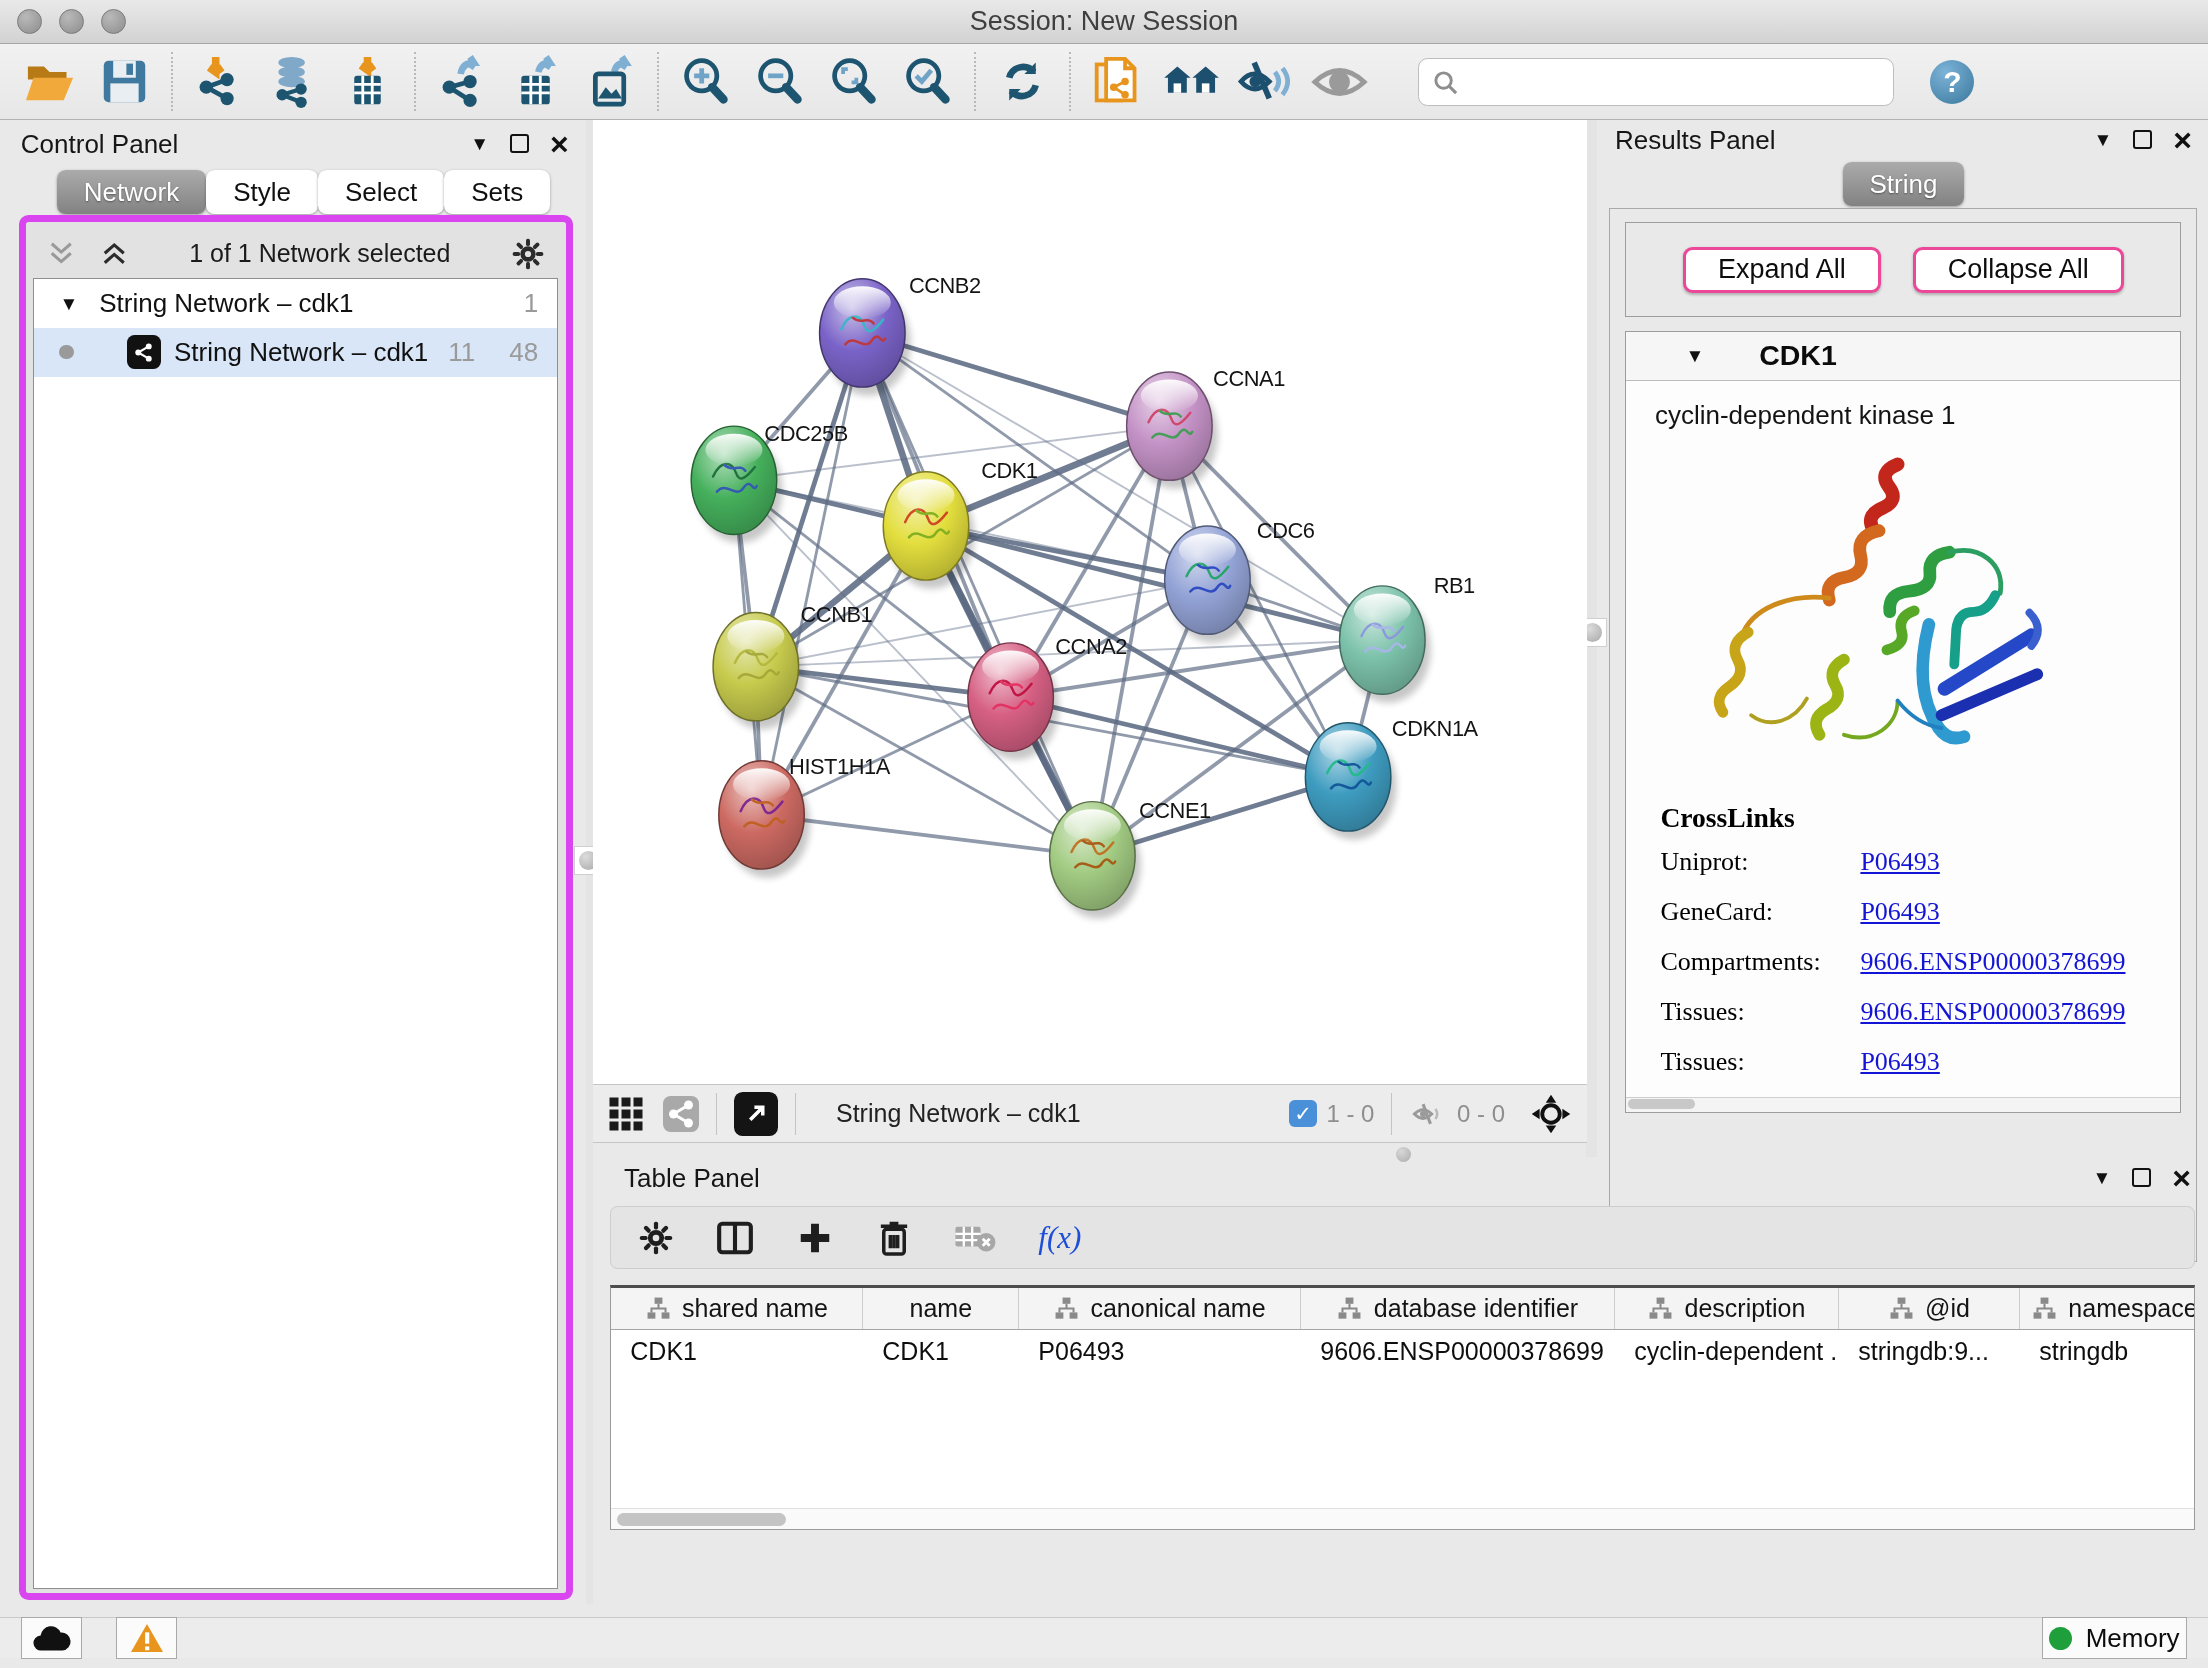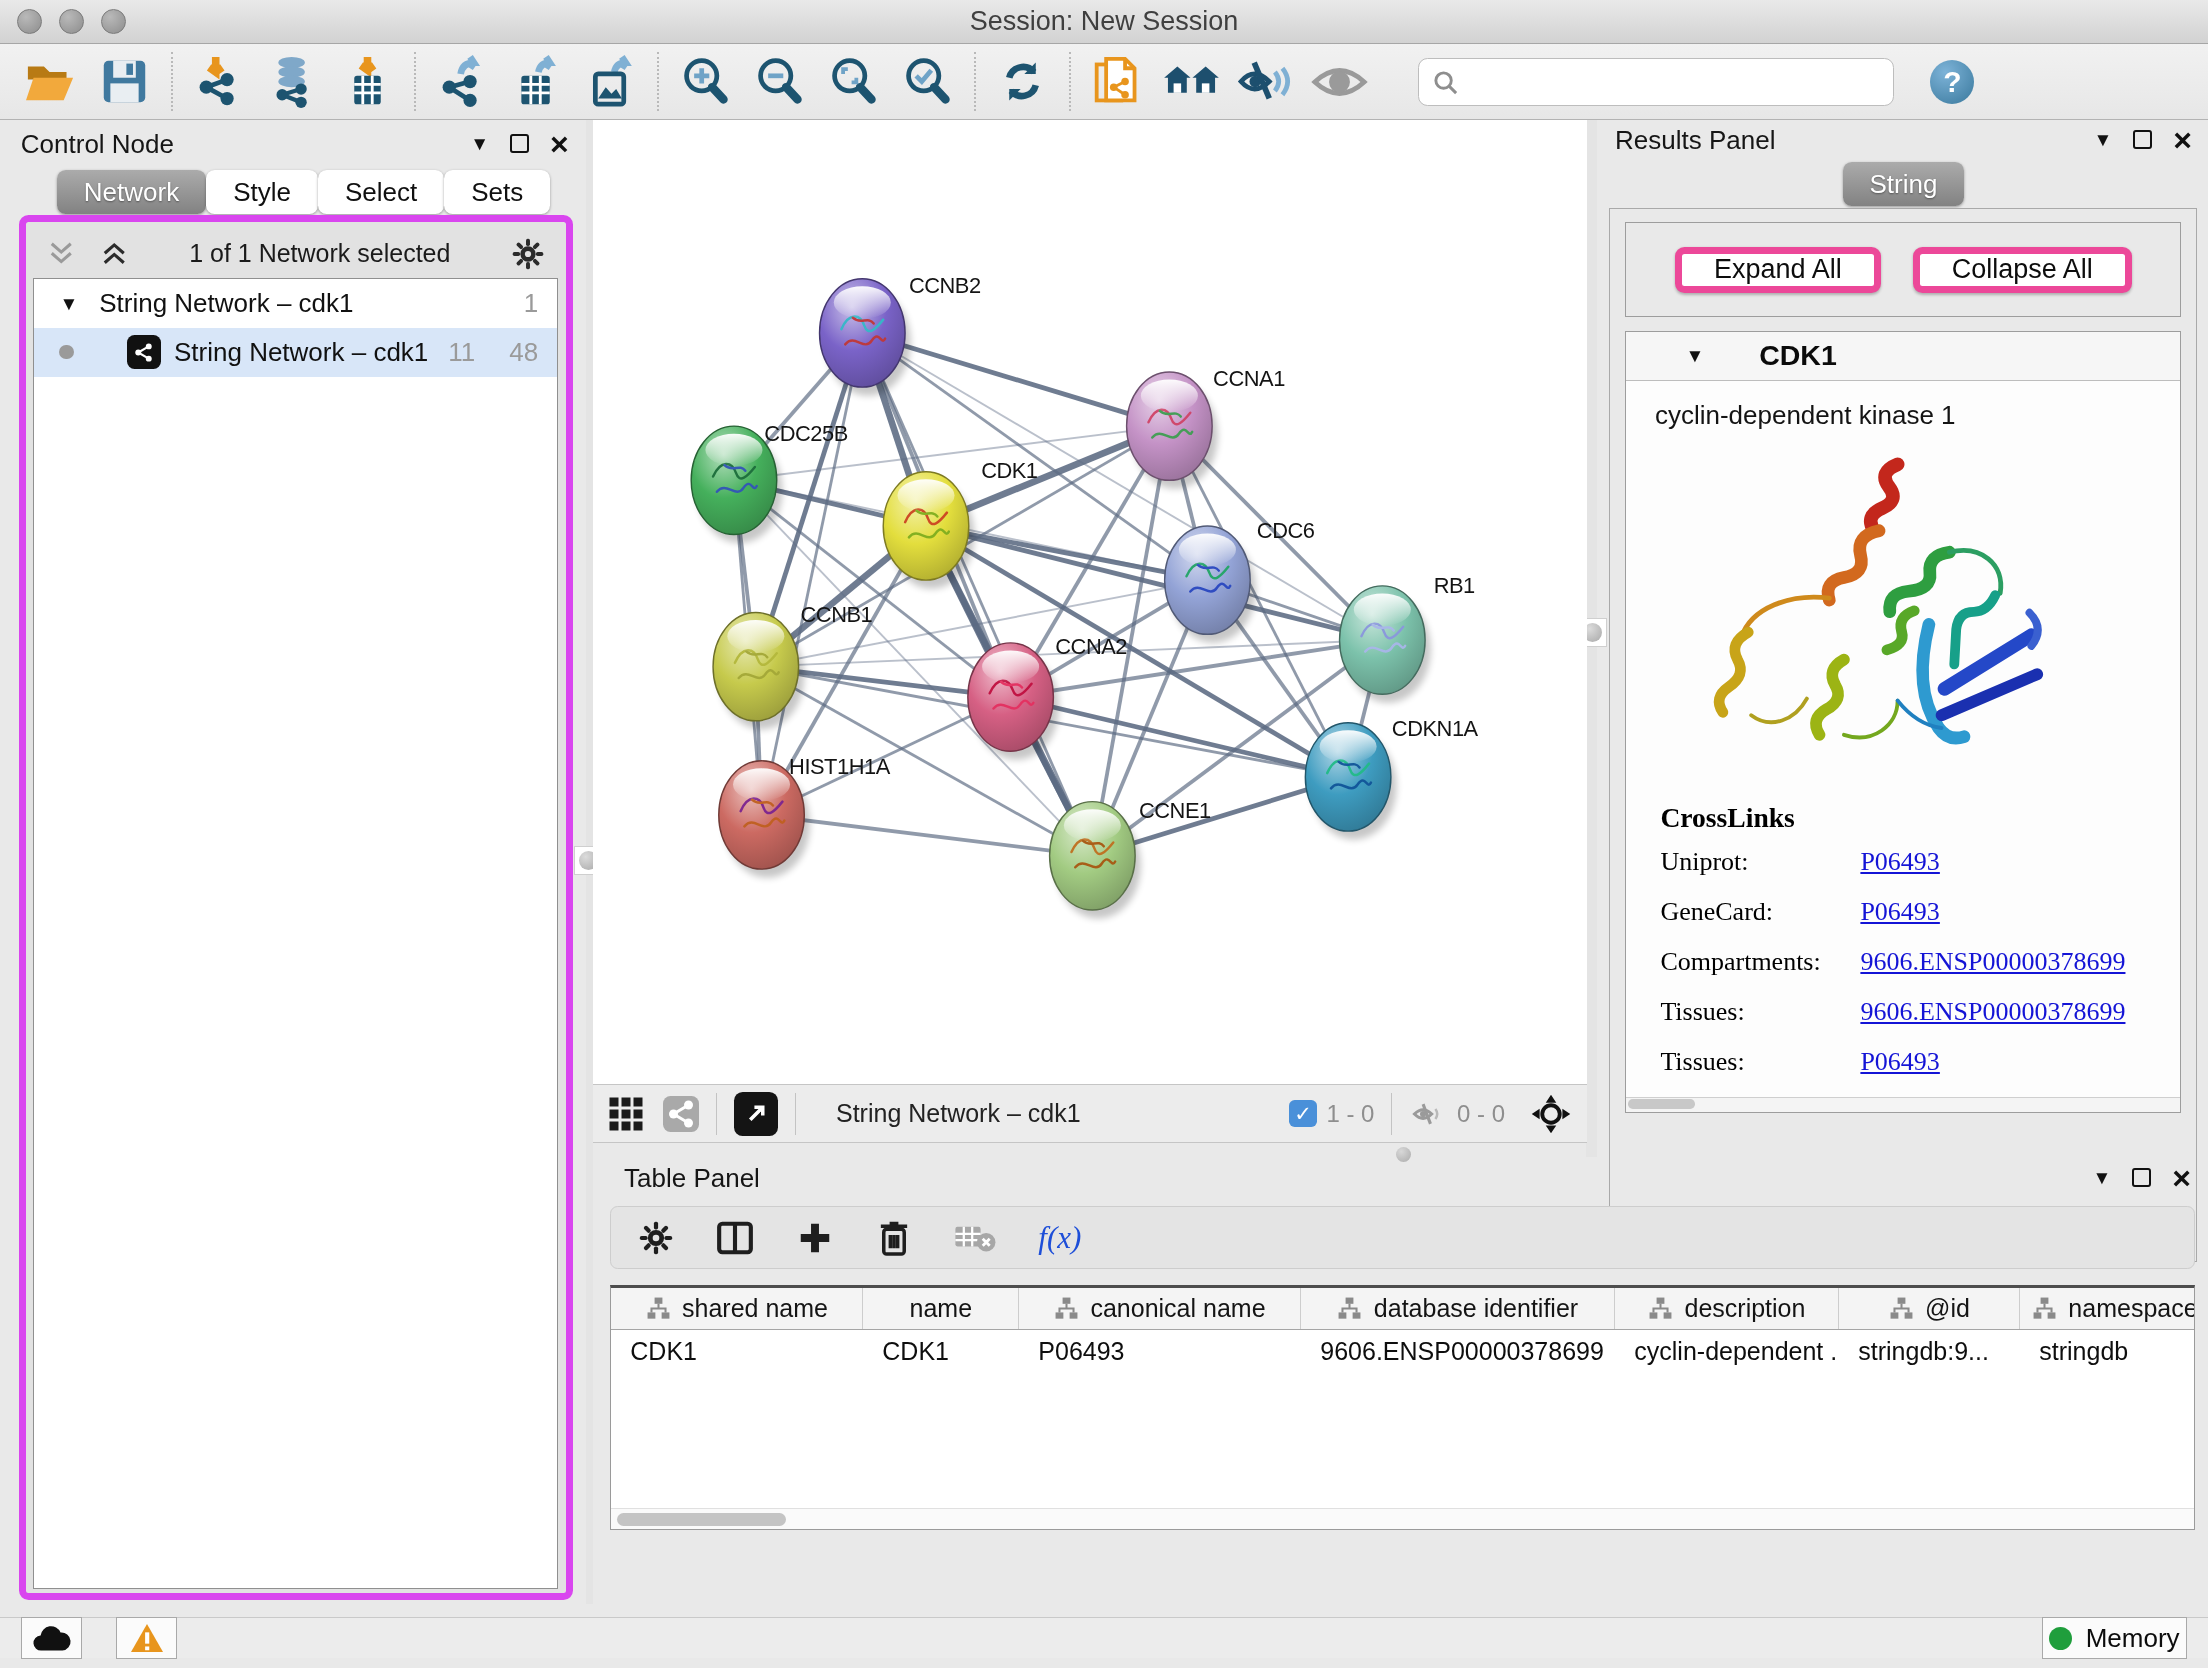--- a/index.html
+++ b/index.html
@@ -85,21 +85,21 @@
   #nt-arrowbtn { width:44px; height:44px; background:#141414; border-radius:8.6px;
     display:flex; align-items:center; justify-content:center; }
 
   
   #results-panel { position:absolute; left:1598px; top:120px; width:611px; height:1037px; }
   #rp-tab { position:absolute; left:0; right:0; top:42px; display:flex; justify-content:center; }
   #rp-outer { position:absolute; left:11.4px; top:88px; width:588px; height:1054px;
     border:1.9px solid #a9a9a9; background:#e9e9e9; padding:13.3px 15px; }
   #rp-btnbox { border:1px solid #9d9d9d; height:95px; display:flex; align-items:center;
     justify-content:center; gap:32px; }
-  .rp-btn { background:#fff; border:7px solid #ec4899; border-radius:9.5px; height:46px;
+  .rp-btn { background:#fff; border:3px solid #ec4899; border-radius:9.5px; height:46px;
     padding:0 32px; font-size:27px; color:#0d0d0d; box-shadow:0 1.9px 2.9px rgba(0,0,0,0.25); }
   #cdk1-box { margin-top:13.3px; border:1px solid #9d9d9d; background:#fdfdfd; height:782px;
     position:relative; }
   #cdk1-head { height:49px; border-bottom:1px solid #bdbdbd; display:flex; align-items:center;
     padding-left:59px; gap:55px; background:#f6f6f6; }
   #cdk1-name { font-size:28.5px; font-weight:bold; color:#0b0b0b; }
   #cdk1-desc { font-size:26px; color:#141414; padding:19px 0 0 28.5px; }
   #crosslinks { position:absolute; left:34px; top:470px;
     font-family:"Liberation Serif","DejaVu Serif",serif; }
   #cl-title { font-size:27.6px; font-weight:bold; color:#000; margin-bottom:13.3px; }
@@ -317,21 +317,21 @@
       <circle cx="12" cy="12" r="8" fill="none" stroke="#8e8e8e" stroke-width="3"></circle>
       <path d="M18 18 L25 25" stroke="#8e8e8e" stroke-width="3"></path>
     </svg>
     <input id="search-input" value="" style="">
   </span>
   <button id="help-btn">?</button>
 </div>
 
 <div id="control-panel">
   <div class="panel-head">
-    <span class="panel-title">Control Node</span>
+    <span class="panel-title">Control Panel</span>
     <span class="head-ctrls">
       <span class="tri">▼</span>
       <span class="maxbox"></span>
       <span class="closex">×</span>
     </span>
   </div>
   <div id="cp-tabs">
     <span class="tab sel">Network</span>
     <span class="tab">Style</span>
     <span class="tab">Select</span>

